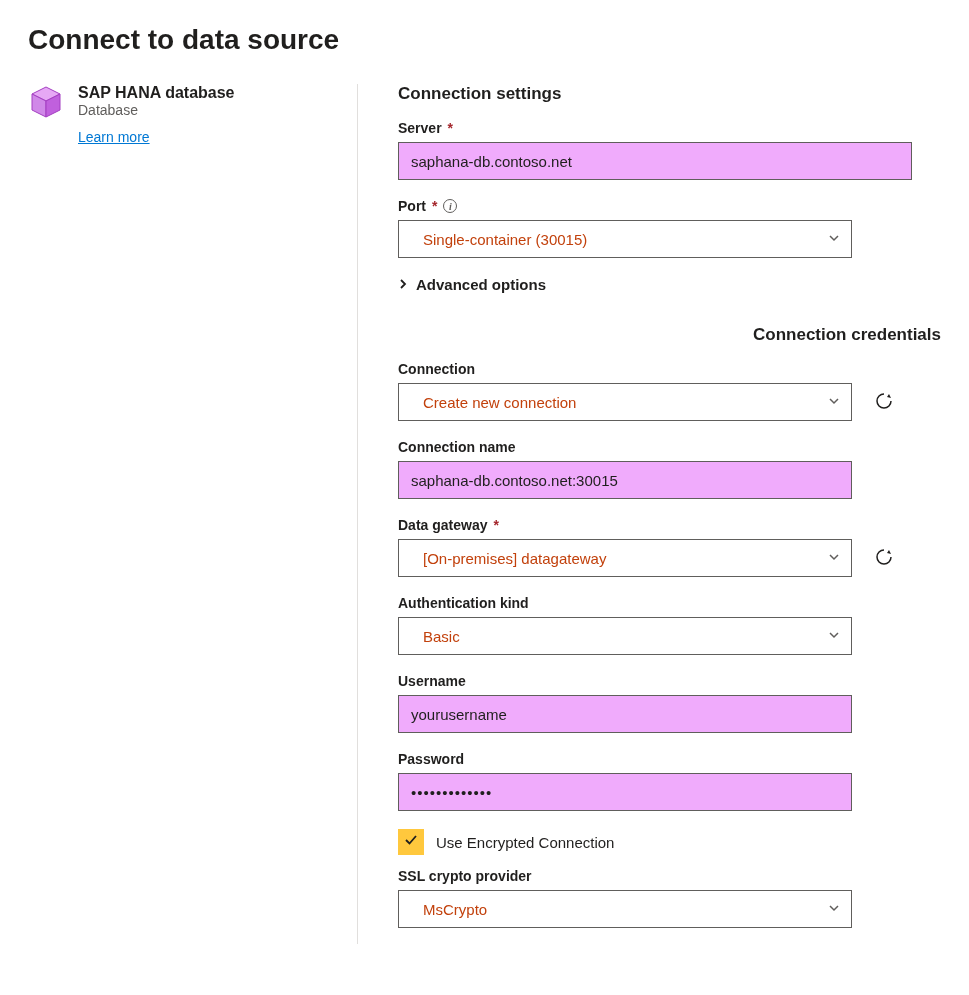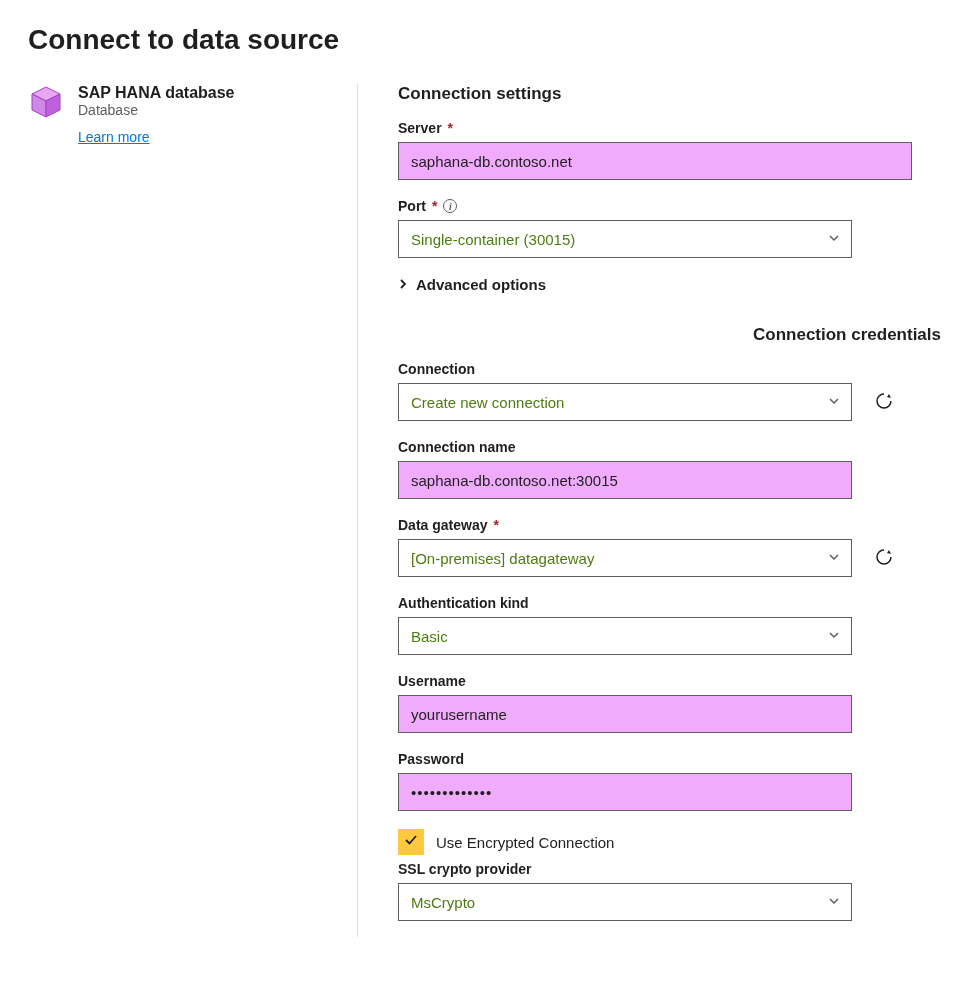--- a/index.html
+++ b/index.html
@@ -108,24 +108,24 @@
   }
   .select-wrapper {
     position: relative;
     width: 454px;
     display: inline-block;
   }
   .select-input {
     width: 100%;
     height: 38px;
     border: 1px solid #605e5c;
-    padding: 0 36px 0 12px;
+    padding: 0 36px 0 24px;
     font-size: 15px;
     font-family: inherit;
-    color: #4d7c0f;
+    color: #c2410c;
     background: #fff;
     appearance: none;
     cursor: pointer;
     text-align: left;
   }
   .chevron-down {
     position: absolute;
     right: 12px;
     top: 50%;
     transform: translateY(-50%);
@@ -155,21 +155,21 @@
     font-weight: 600;
     cursor: pointer;
     margin-top: 8px;
     margin-bottom: 8px;
     user-select: none;
   }
   .checkbox-row {
     display: flex;
     align-items: center;
     gap: 12px;
-    margin-bottom: 6px;
+    margin-bottom: 13px;
   }
   .checkbox-box {
     width: 26px;
     height: 26px;
     background: #ffc83d;
     display: flex;
     align-items: center;
     justify-content: center;
     cursor: pointer;
   }

